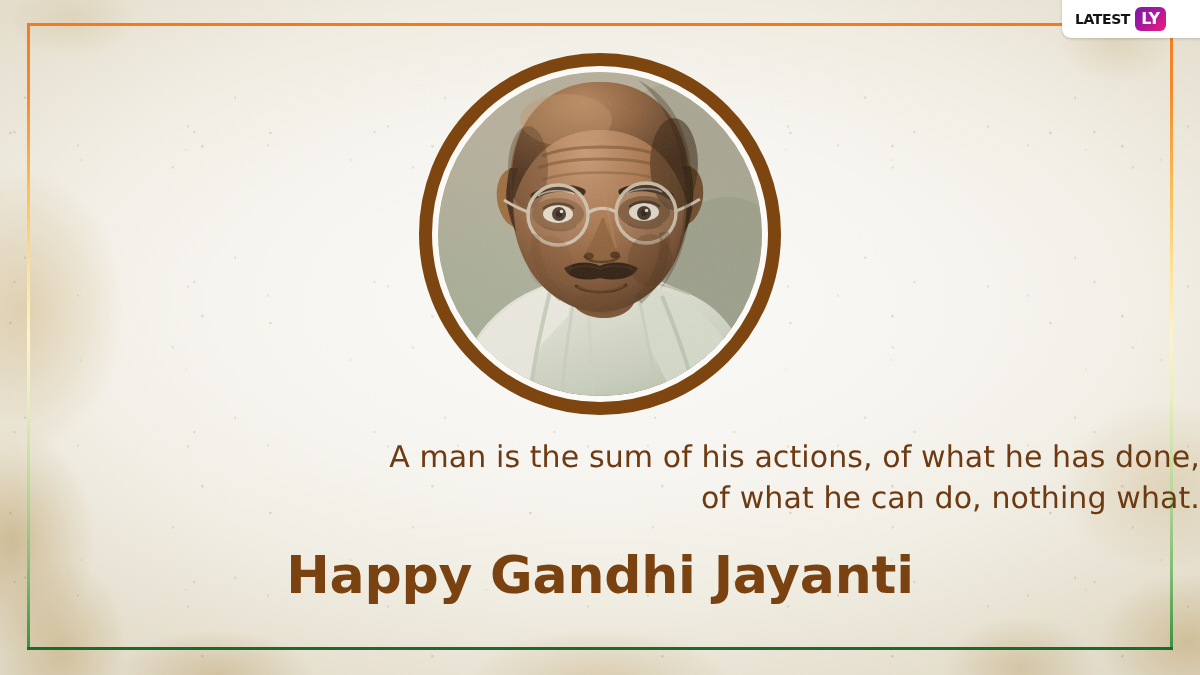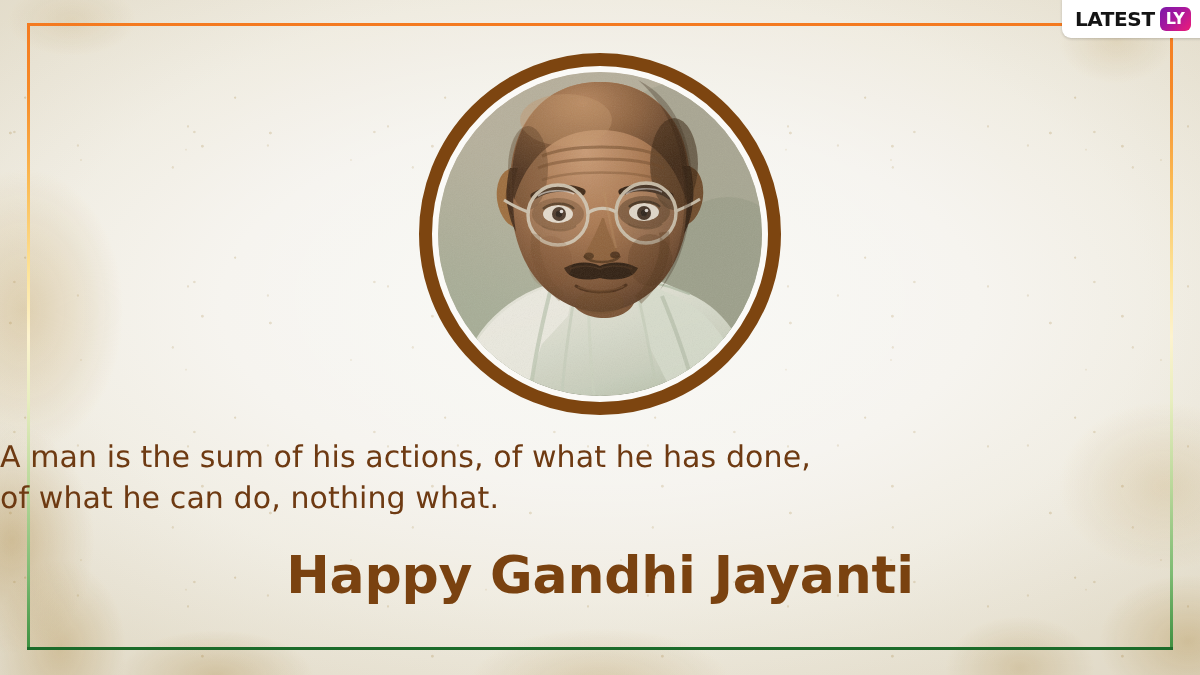--- a/index.html
+++ b/index.html
@@ -129,21 +129,21 @@
     background: #cfcabb;
   }
   .portrait-photo svg { display: block; width: 100%; height: 100%; }
 
   
   .quote {
     position: absolute;
     left: 0;
     top: 437px;
     width: 1200px;
-    text-align: left;
+    text-align: right;
     color: #6e3a12;
     font-family: "DejaVu Sans", sans-serif;
     font-size: 30px;
     font-weight: 400;
     letter-spacing: 0.1px;
     line-height: 41px;
     text-rendering: geometricPrecision;
   }
   .quote-line { display: block; }
 
@@ -173,21 +173,21 @@
     box-shadow: 0 1px 3px rgba(0,0,0,0.18);
     display: flex;
     align-items: center;
     justify-content: flex-start;
     padding-left: 13px;
     padding-top: 7px;
     box-sizing: border-box;
   }
   .logo-text {
     font-family: "DejaVu Sans", sans-serif;
-    font-size: 20px;
+    font-size: 14px;
     font-weight: 700;
     letter-spacing: -0.4px;
     color: #141414;
     line-height: 1;
   }
   .logo-badge {
     margin-left: 5px;
     width: 31px;
     height: 24px;
     border-radius: 6px;

